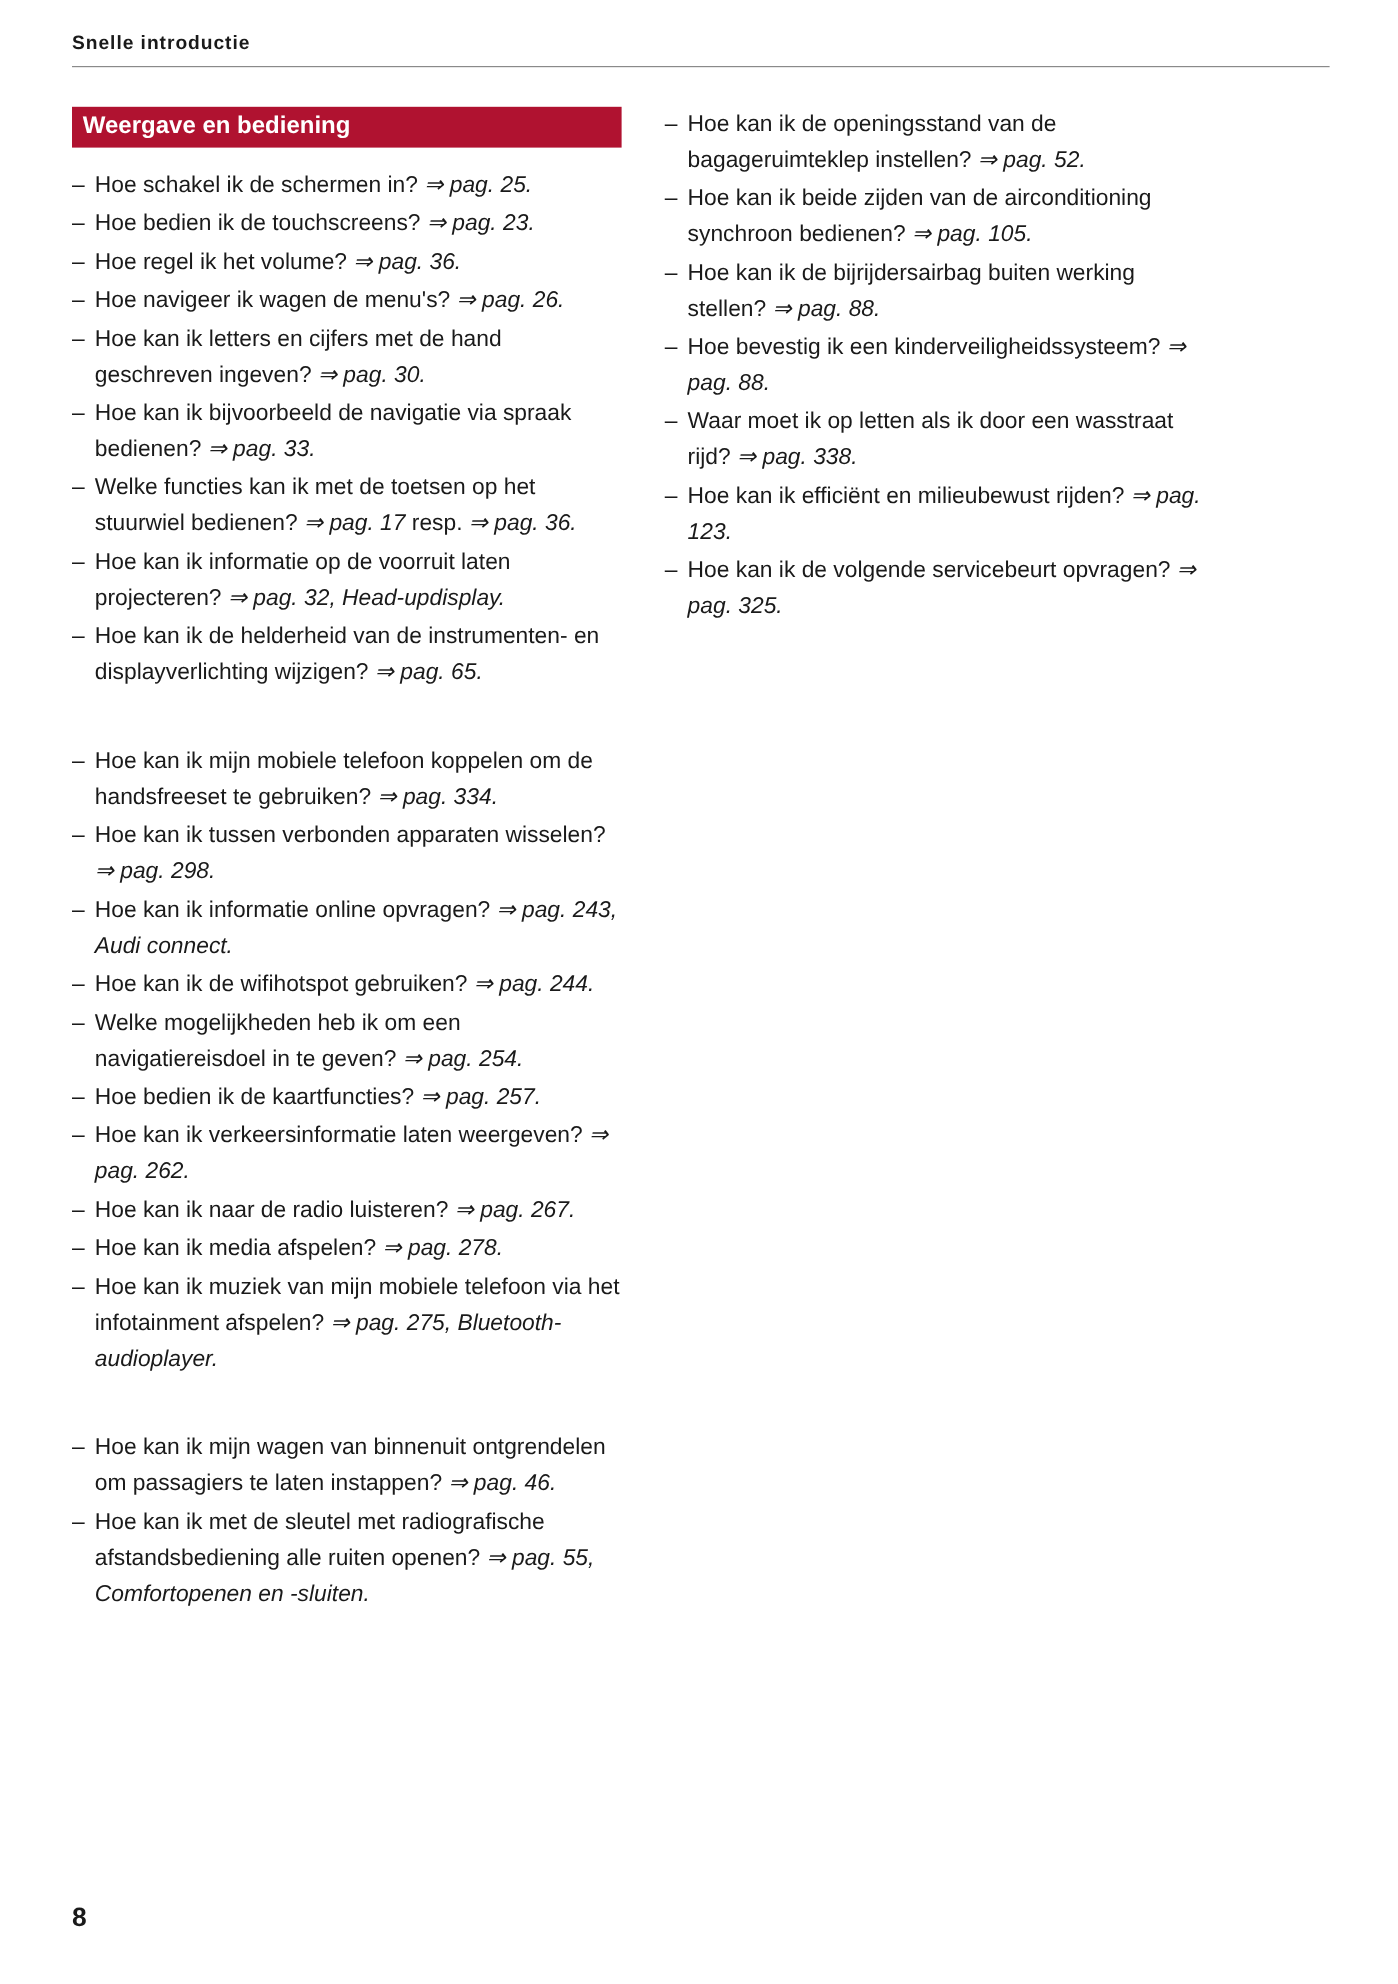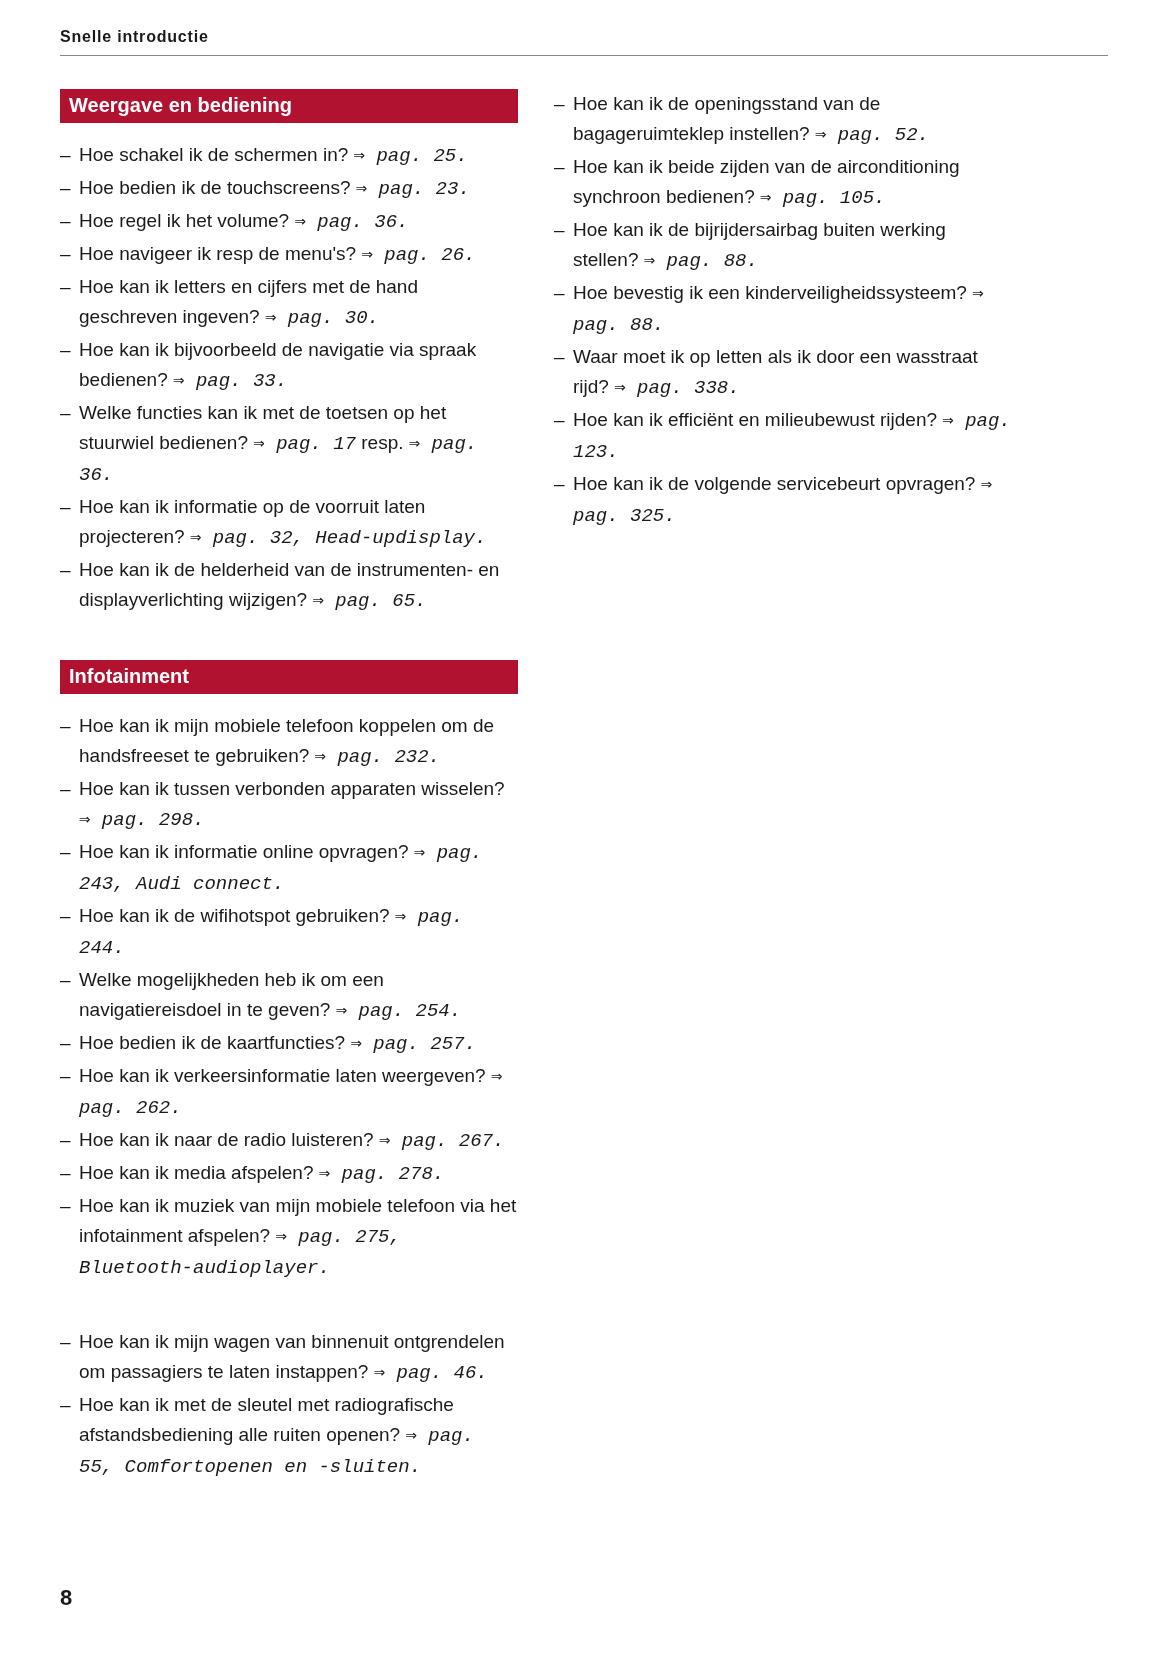--- a/index.html
+++ b/index.html
@@ -41,21 +41,21 @@
     margin-bottom:17px;
   }
   .item {
     display:flex;
     font-size:19px;
     line-height:30px;
     margin-bottom:2px;
   }
   .dash { flex:0 0 19px; width:19px; }
   .item-text { flex:1; }
-  .ref { font-style:italic;font-family:Liberation Mono, monospace; }
+  .ref { font-style:italic; }
   .page-number {
     position:absolute;
     left:60px;
     bottom:42px;
     font-size:22px;
     font-weight:bold;
   }
 </style>
 </head>
 <body>
@@ -76,21 +76,21 @@
         <div class="item">
           <span class="dash">–</span>
           <span class="item-text"><span>Hoe bedien ik de touchscreens? </span><span class="ref">⇒ pag. 23.</span></span>
         </div>
         <div class="item">
           <span class="dash">–</span>
           <span class="item-text"><span>Hoe regel ik het volume? </span><span class="ref">⇒ pag. 36.</span></span>
         </div>
         <div class="item">
           <span class="dash">–</span>
-          <span class="item-text"><span>Hoe navigeer ik resp de menu's? </span><span class="ref">⇒ pag. 26.</span></span>
+          <span class="item-text"><span>Hoe navigeer ik wagen de menu's? </span><span class="ref">⇒ pag. 26.</span></span>
         </div>
         <div class="item">
           <span class="dash">–</span>
           <span class="item-text"><span>Hoe kan ik letters en cijfers met de hand geschreven ingeven? </span><span class="ref">⇒ pag. 30.</span></span>
         </div>
         <div class="item">
           <span class="dash">–</span>
           <span class="item-text"><span>Hoe kan ik bijvoorbeeld de navigatie via spraak bedienen? </span><span class="ref">⇒ pag. 33.</span></span>
         </div>
         <div class="item">
@@ -100,24 +100,23 @@
         <div class="item">
           <span class="dash">–</span>
           <span class="item-text"><span>Hoe kan ik informatie op de voorruit laten projecteren? </span><span class="ref">⇒ pag. 32, Head-updisplay.</span></span>
         </div>
         <div class="item">
           <span class="dash">–</span>
           <span class="item-text"><span>Hoe kan ik de helderheid van de instrumenten- en displayverlichting wijzigen? </span><span class="ref">⇒ pag. 65.</span></span>
         </div>
       </section>
       <section class="section">
-        <div class="section-header">Infotainment</div>
         <div class="item">
           <span class="dash">–</span>
-          <span class="item-text"><span>Hoe kan ik mijn mobiele telefoon koppelen om de handsfreeset te gebruiken? </span><span class="ref">⇒ pag. 232.</span></span>
+          <span class="item-text"><span>Hoe kan ik mijn mobiele telefoon koppelen om de handsfreeset te gebruiken? </span><span class="ref">⇒ pag. 334.</span></span>
         </div>
         <div class="item">
           <span class="dash">–</span>
           <span class="item-text"><span>Hoe kan ik tussen verbonden apparaten wisselen? </span><span class="ref">⇒ pag. 298.</span></span>
         </div>
         <div class="item">
           <span class="dash">–</span>
           <span class="item-text"><span>Hoe kan ik informatie online opvragen? </span><span class="ref">⇒ pag. 243, Audi connect.</span></span>
         </div>
         <div class="item">

